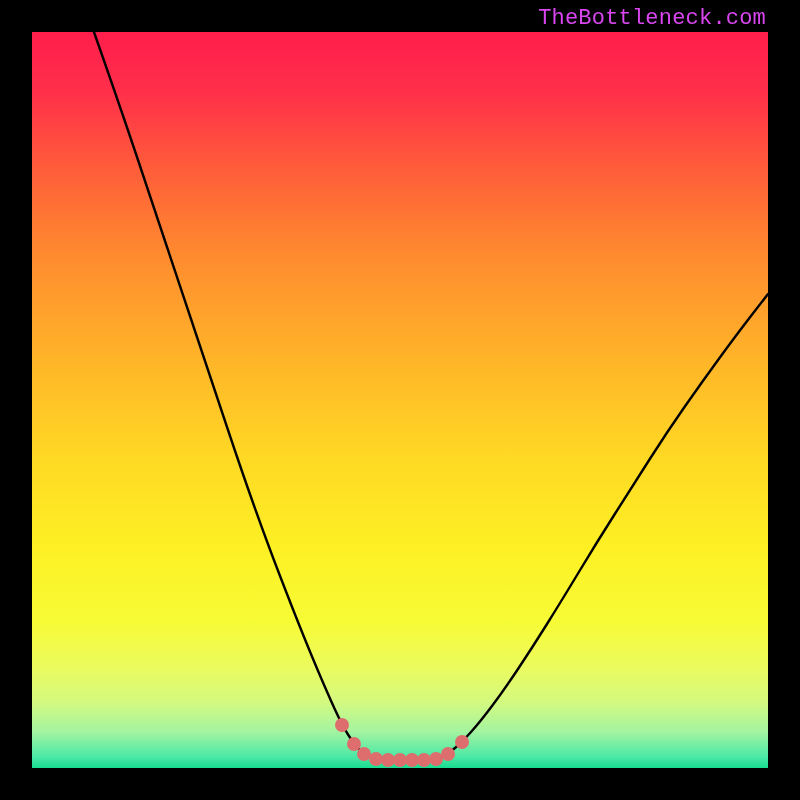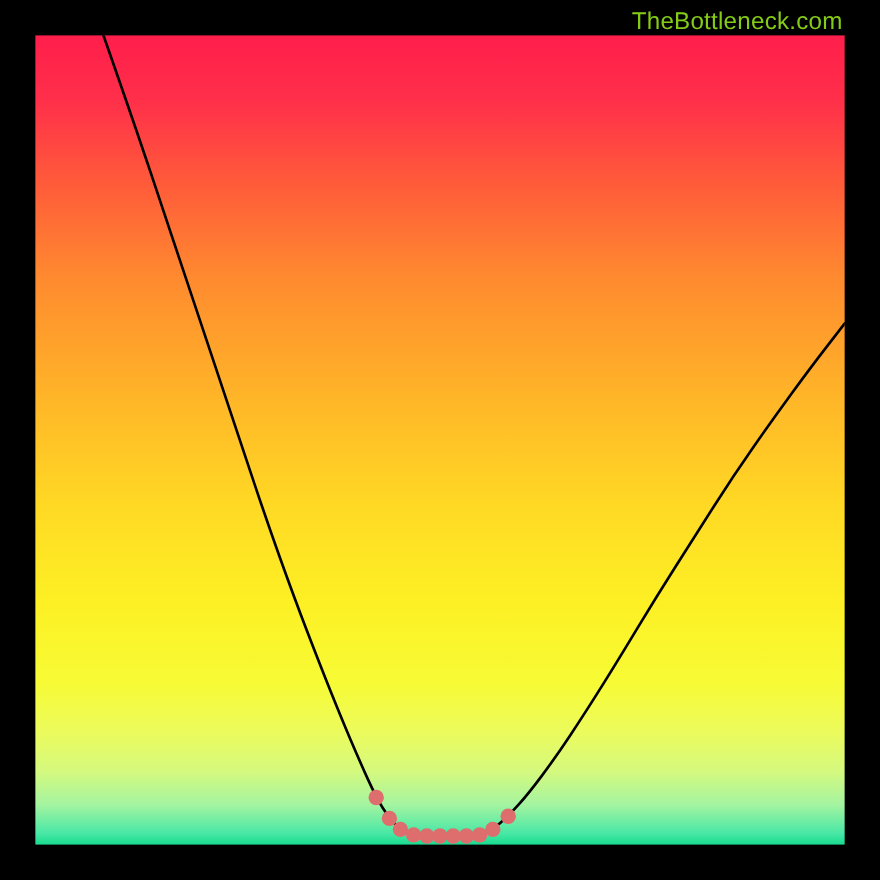--- a/index.html
+++ b/index.html
@@ -22,24 +22,24 @@
     position: absolute;
     left: 0;
     top: 0;
     width: 736px;
     height: 736px;
   }
   .watermark {
     position: absolute;
     top: 6px;
     right: 34px;
-    font-family: Liberation Sans, sans-serif;
+    font-family: Liberation Mono, monospace;
     font-size: 22px;
     font-weight: 500;
-    color: #84cc16;
+    color: #d946ef;
     letter-spacing: 0.2px;
     user-select: none;
     margin-left: 40px;
   }
 </style>
 </head>
 <body>
 
 <div class="frame">
   <svg class="plot" viewBox="0 0 736 736" preserveAspectRatio="none">

